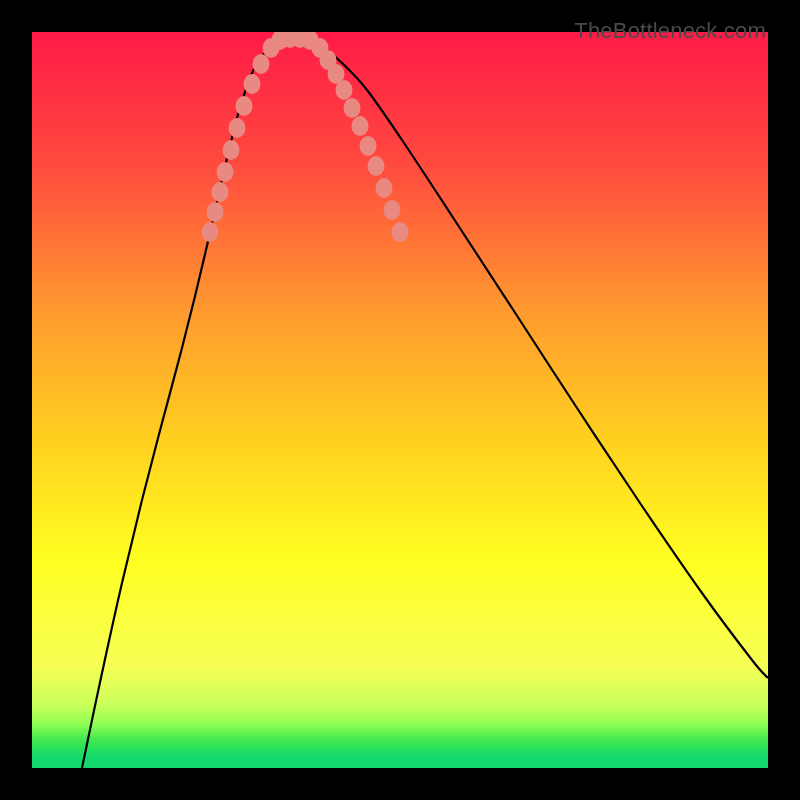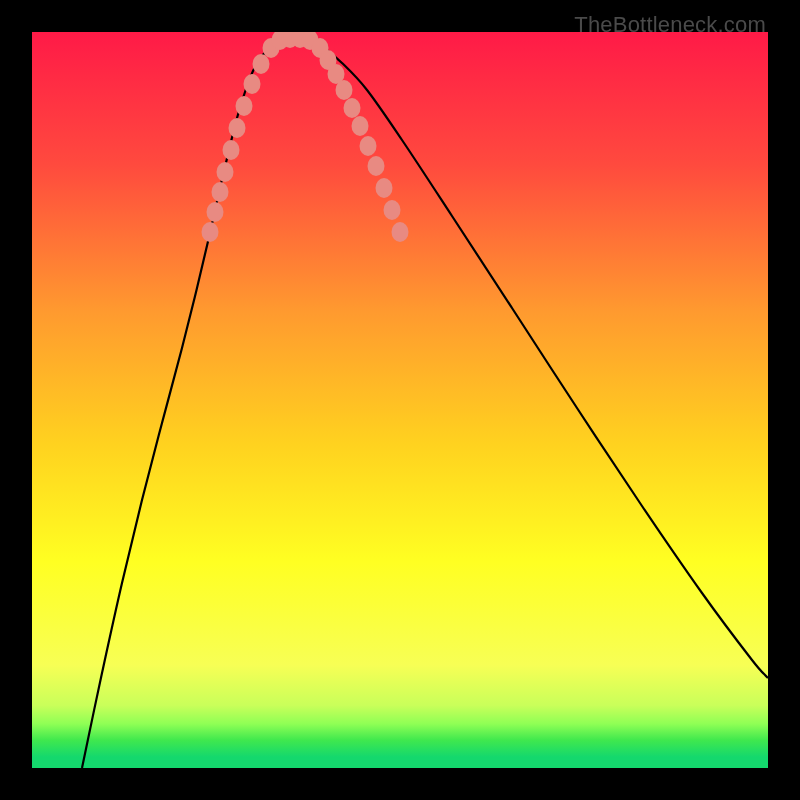--- a/index.html
+++ b/index.html
@@ -19,21 +19,21 @@
   .plot-area {
     position: absolute;
     left: 32px;
     top: 32px;
     width: 736px;
     height: 736px;
     overflow: hidden;
   }
   .watermark {
     position: absolute;
-    top: 12px;
+    top: 18px;
     right: 34px;
     color: #4a4a4a;
     font-size: 22px;
     font-weight: 400;
     letter-spacing: 0.2px;
   }
   svg.curve-layer {
     position: absolute;
     inset: 0;
     width: 100%;

